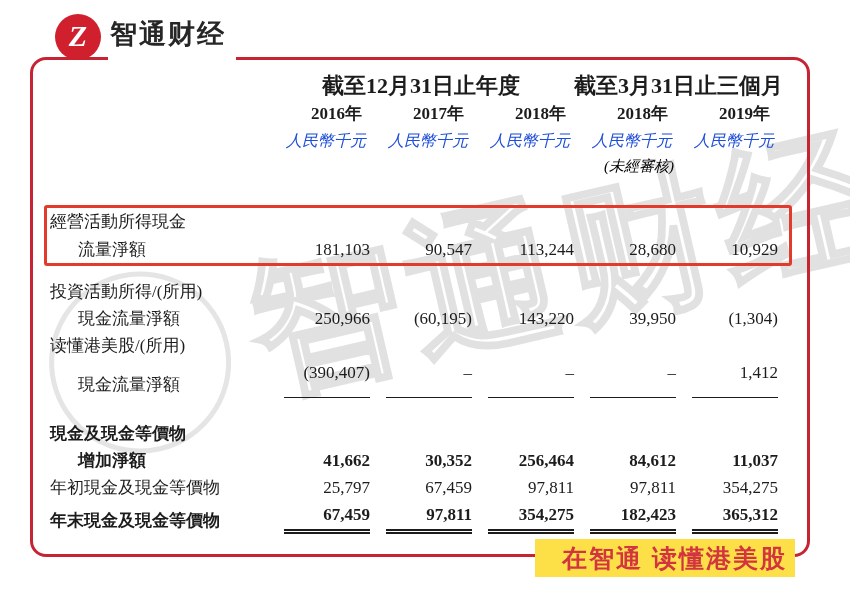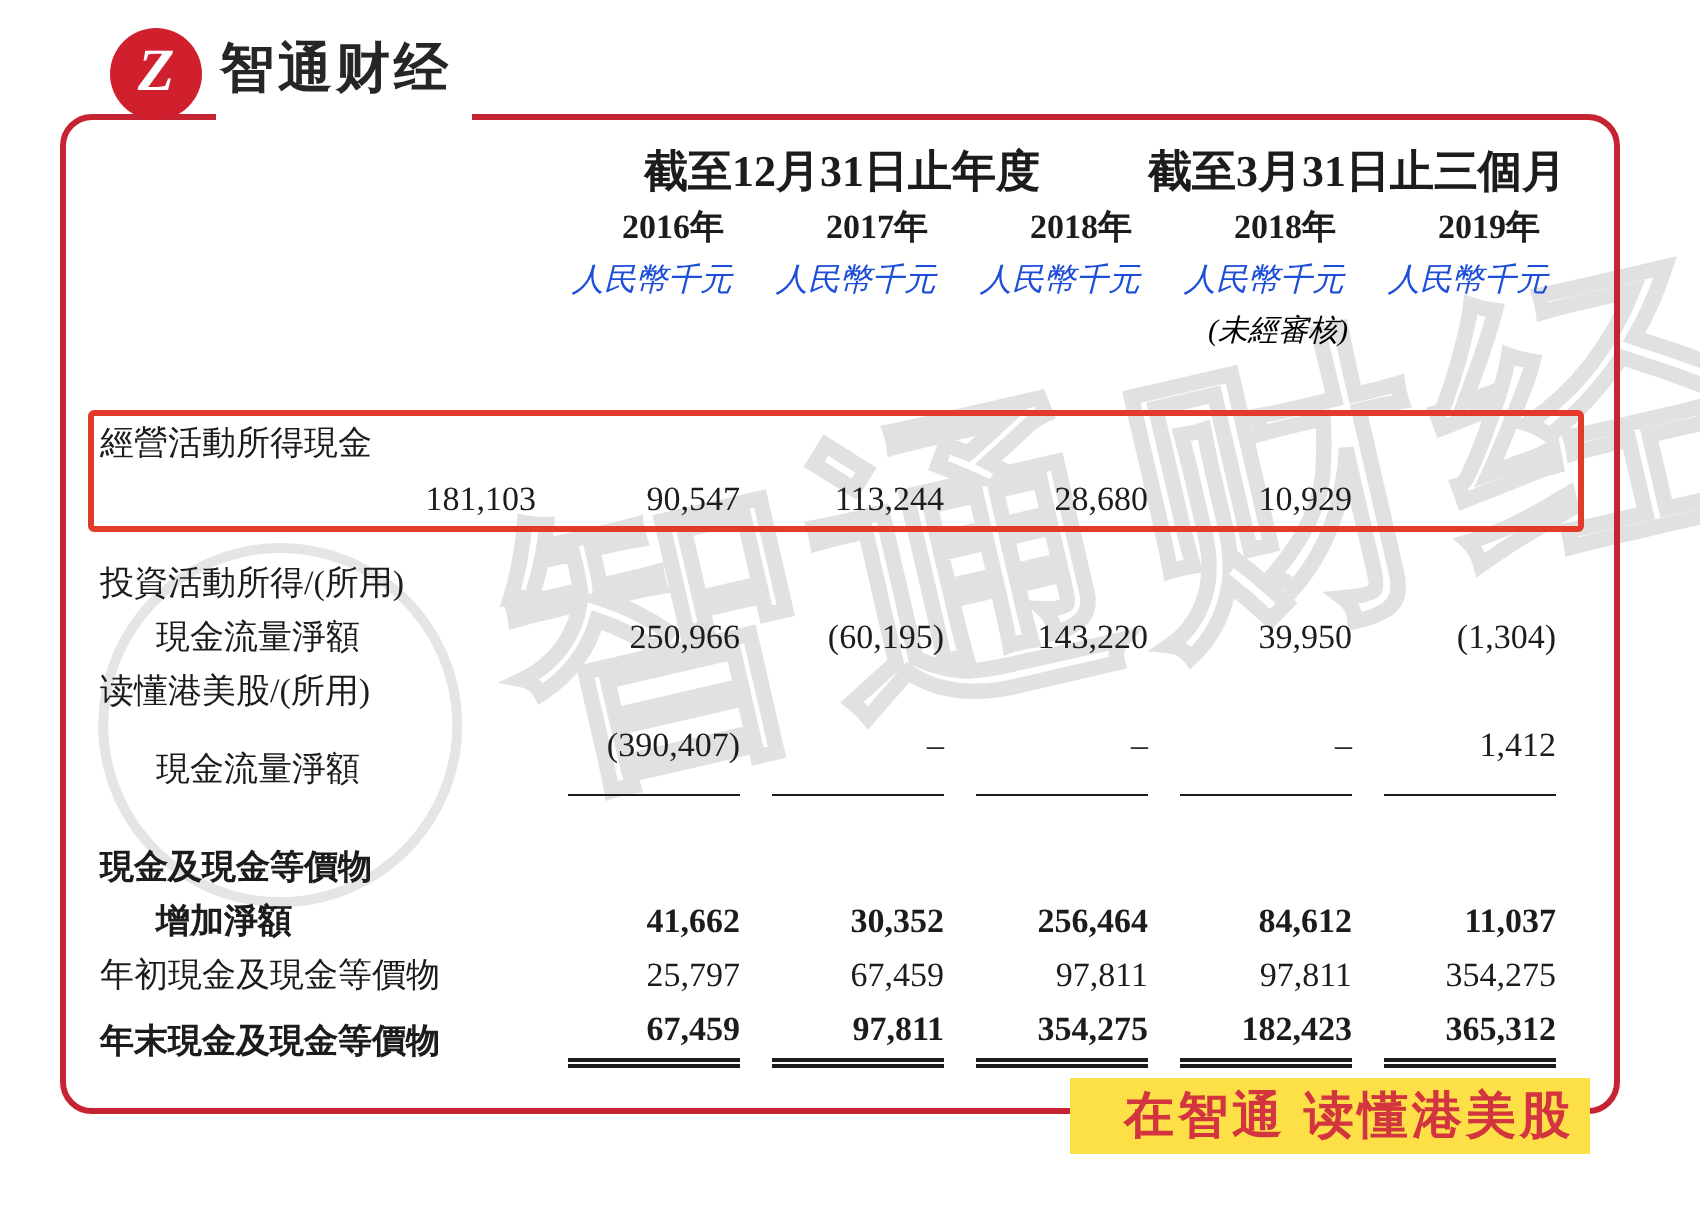--- a/index.html
+++ b/index.html
@@ -141,20 +141,21 @@
     <div class="tr rh24">
       <div class="td note">(未經審核)</div>
     </div>
 
     <div class="sp30"></div>
 
     <div class="tr rh28">
       <div class="td label">經營活動所得現金</div>
     </div>
     <div class="tr rh28">
+      <div class="td label indent">流量淨額</div>
       <div class="td">181,103</div>
       <div class="td">90,547</div>
       <div class="td">113,244</div>
       <div class="td">28,680</div>
       <div class="td">10,929</div>
     </div>
 
     <div class="sp14"></div>
 
     <div class="tr rh27">

